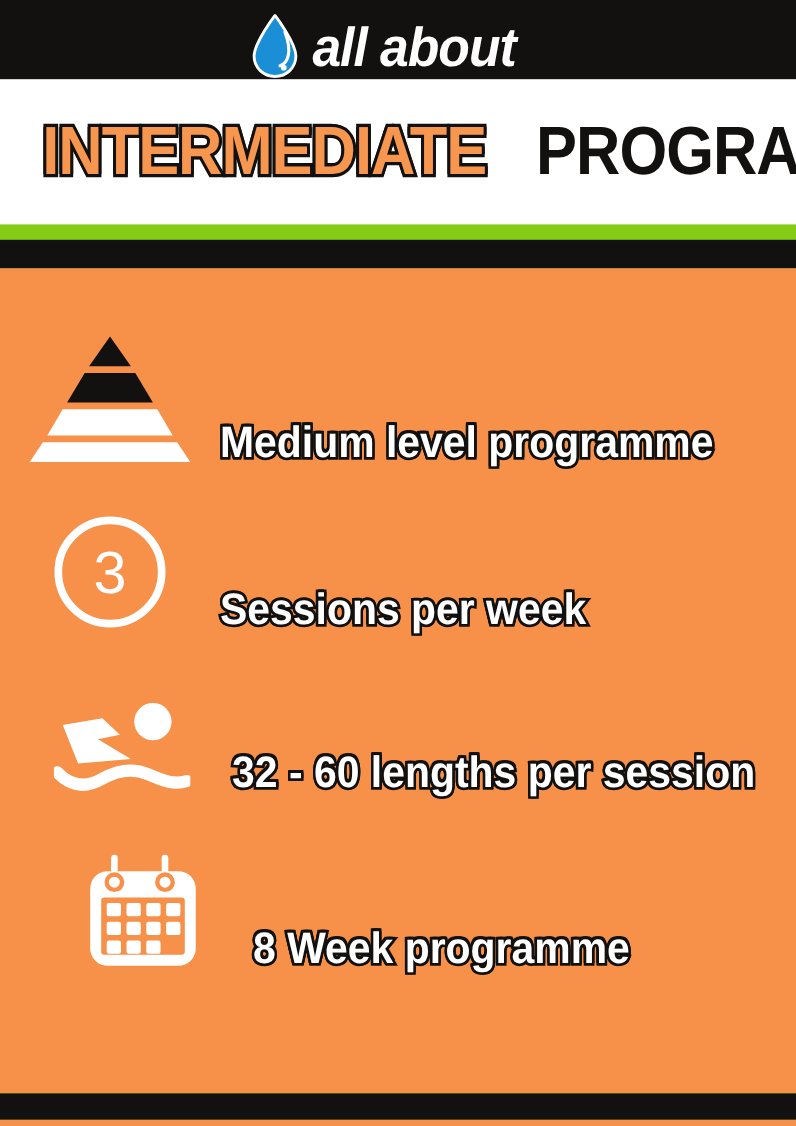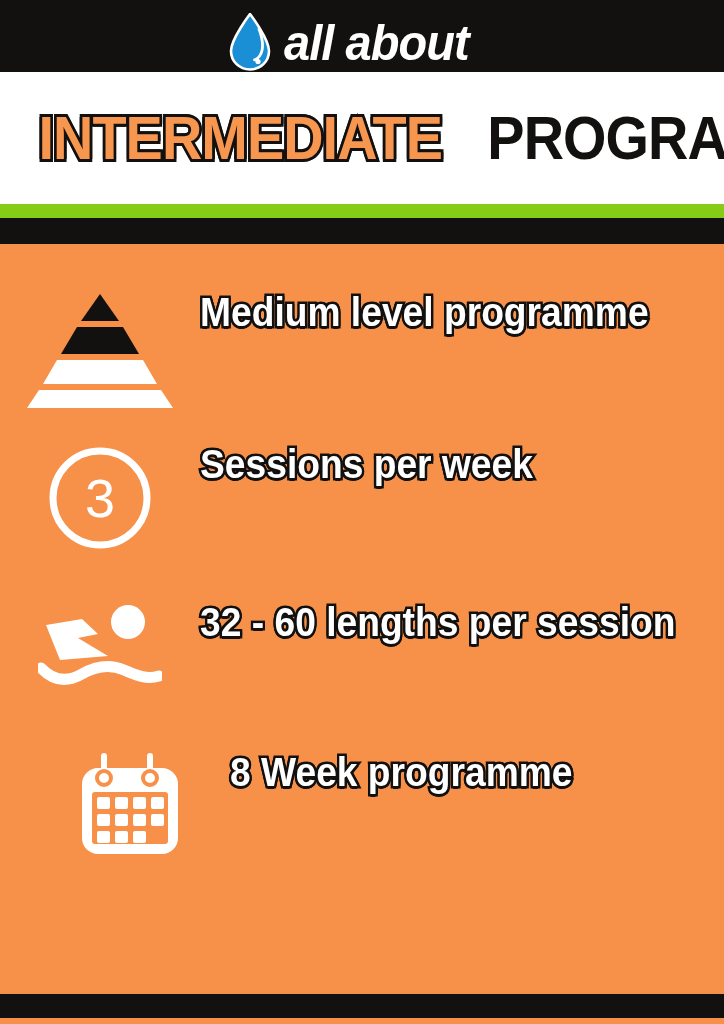--- a/index.html
+++ b/index.html
@@ -82,21 +82,21 @@
   
   .body-area {
     position:absolute; left:0; top:244px;
     width:724px; height:750px;
     background:#F79049;
   }
 
   .feature-row {
     position:absolute;
     left:0; width:579px;
-    display:flex; align-items:flex-start;
+    display:flex; align-items:flex-end;
   }
   .icon-slot {
     width:200px;
     display:flex; align-items:center; justify-content:center;
     flex:0 0 200px;
   }
   .feature-label {
     color:#ffffff;
     font-family:"Liberation Sans Narrow","Liberation Sans", sans-serif;
     font-size:40px;
@@ -111,21 +111,21 @@
     text-shadow:
       2.5px 0 0 #121110, -2.5px 0 0 #121110,
       0 2.5px 0 #121110, 0 -2.5px 0 #121110,
       2px 2px 0 #121110, -2px -2px 0 #121110,
       2px -2px 0 #121110, -2px 2px 0 #121110;
   }
 
   
   .row-level    { top:48px;  height:130px; }
   .row-sessions { top:200px; height:130px; }
-  .row-lengths  { top:358px; height:120px; }
+  .row-lengths  { top:358px; height:120px;padding-left:11px; }
   .row-weeks    { top:508px; height:130px;padding-left:30px; }
 
   
   .icon-pyramid { width:146px; height:118px; display:block; }
   .icon-three   { width:108px; height:108px; display:block; }
   .icon-swimmer { width:124px; height:86px;  display:block; }
   .icon-calendar{ width:104px; height:106px; display:block; }
 
   .num-three-text {
     font-family:"Liberation Sans", sans-serif;

